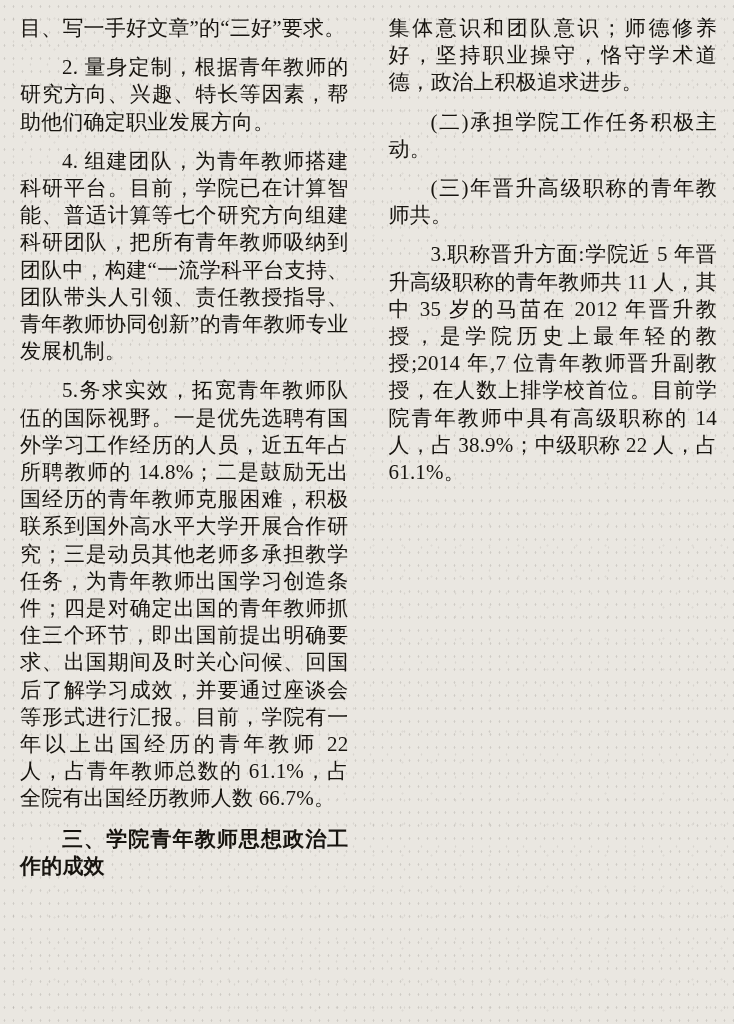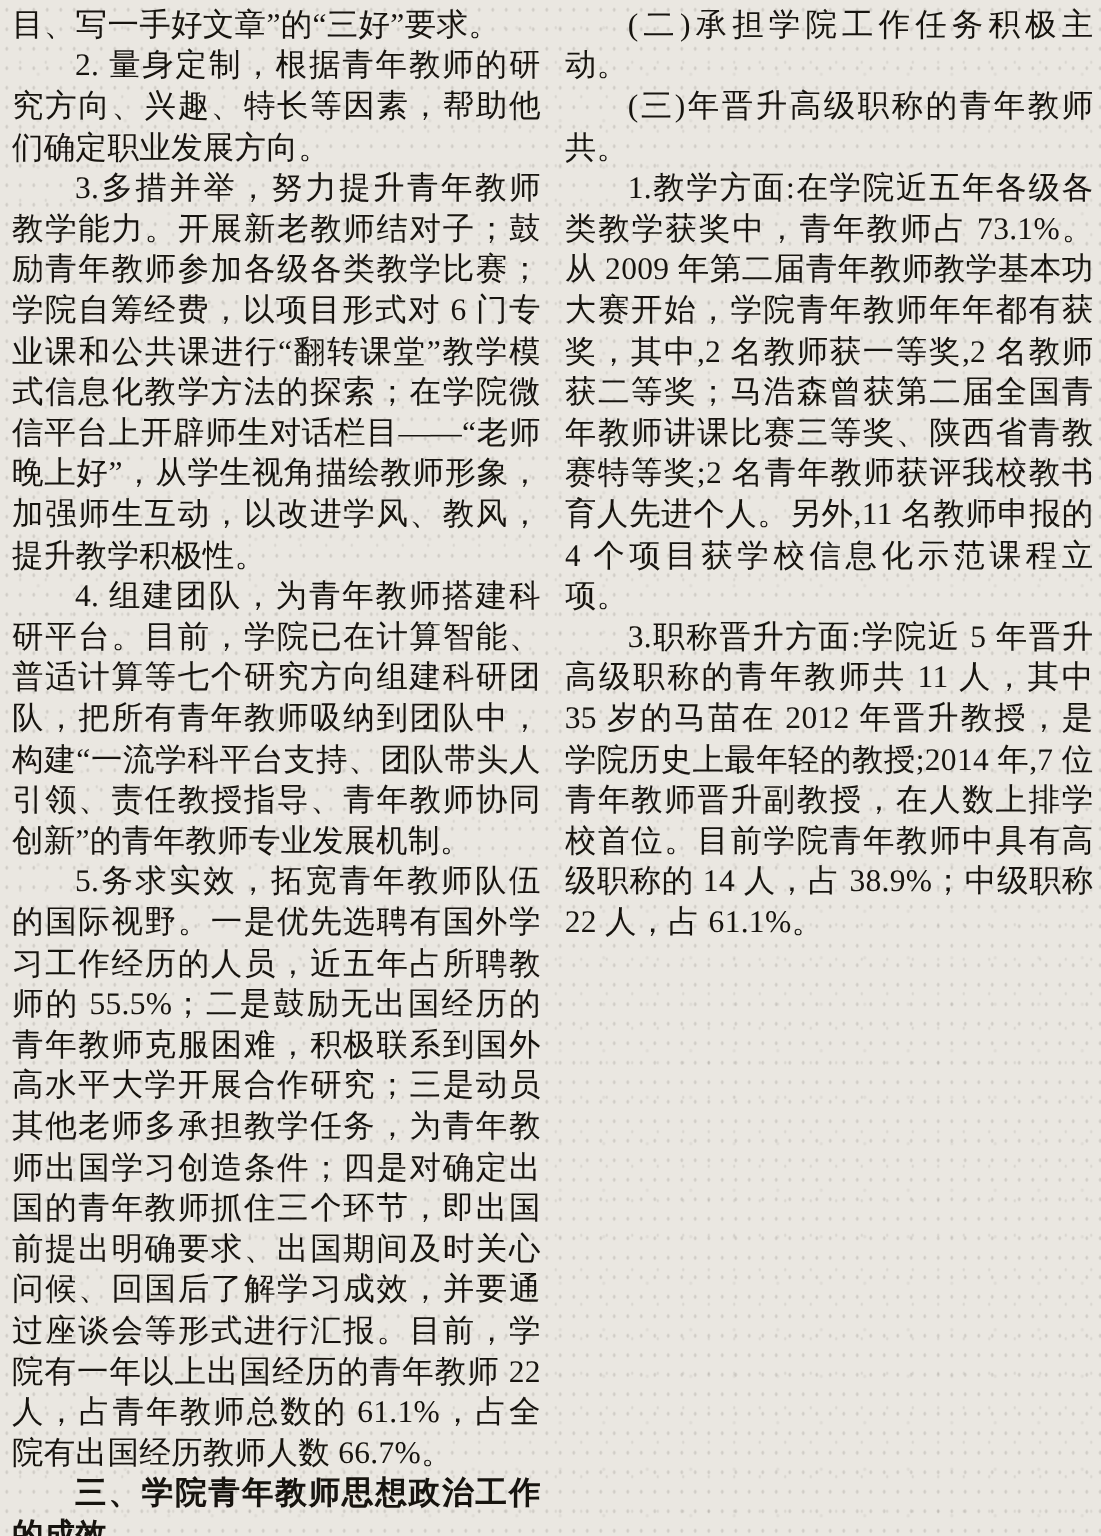--- a/index.html
+++ b/index.html
@@ -28,21 +28,21 @@
     display: flex;
     gap: 16px;
     color: #17140f;
   }
   .col {
     width: 353px;
     height: 1024px;
     overflow: hidden;
   }
   .col p {
-    margin: 0;
+    margin: 12px;
     font-size: 21px;
     line-height: 27.2px;
     text-align: justify;
     text-justify: inter-ideograph;
     letter-spacing: 0.2px;
   }
   .ind { text-indent: 2em; }
   .cont { text-indent: 0; }
   .heading-bold {
     font-weight: bold;
@@ -52,28 +52,27 @@
   .subheading { text-indent: 2em; }
 </style>
 </head>
 <body>
 
 <div class="page">
 
   <div class="col">
     <p class="cont">目、写一手好文章”的“三好”要求。</p>
     <p class="ind">2. 量身定制，根据青年教师的研究方向、兴趣、特长等因素，帮助他们确定职业发展方向。</p>
-    <p class="ind">3.多措并举，努力提升青年教师教学能力。开展新老教师结对子；鼓励青年教师参加各级各类教学比赛；学院自筹经费，以项目形式对 6 门专业课和公共课进行“翻转课堂”教学模式信息化教学方法的探索；在学院微信平台上开辟师生对话栏目——“老师晚上好”，从学生视角描绘教师形象，加强师生互动，以改进学风、教风，提升教学积极性。</p>
     <p class="ind">4. 组建团队，为青年教师搭建科研平台。目前，学院已在计算智能、普适计算等七个研究方向组建科研团队，把所有青年教师吸纳到团队中，构建“一流学科平台支持、团队带头人引领、责任教授指导、青年教师协同创新”的青年教师专业发展机制。</p>
-    <p class="ind">5.务求实效，拓宽青年教师队伍的国际视野。一是优先选聘有国外学习工作经历的人员，近五年占所聘教师的 55.5%；二是鼓励无出国经历的青年教师克服困难，积极联系到国外高水平大学开展合作研究；三是动员其他老师多承担教学任务，为青年教师出国学习创造条件；四是对确定出国的青年教师抓住三个环节，即出国前提出明确要求、出国期间及时关心问候、回国后了解学习成效，并要通过座谈会等形式进行汇报。目前，学院有一年以上出国经历的青年教师 22 人，占青年教师总数的 61.1%，占全院有出国经历教师人数 66.7%。</p>
+    <p class="ind">5.务求实效，拓宽青年教师队伍的国际视野。一是优先选聘有国外学习工作经历的人员，近五年占所聘教师的 14.8%；二是鼓励无出国经历的青年教师克服困难，积极联系到国外高水平大学开展合作研究；三是动员其他老师多承担教学任务，为青年教师出国学习创造条件；四是对确定出国的青年教师抓住三个环节，即出国前提出明确要求、出国期间及时关心问候、回国后了解学习成效，并要通过座谈会等形式进行汇报。目前，学院有一年以上出国经历的青年教师 22 人，占青年教师总数的 61.1%，占全院有出国经历教师人数 66.7%。</p>
     <p class="ind heading-bold">三、学院青年教师思想政治工作的成效</p>
 
   </div>
 
   <div class="col">
+    <p class="cont">集体意识和团队意识；师德修养好，坚持职业操守，恪守学术道德，政治上积极追求进步。</p>
     <p class="subheading">(二)承担学院工作任务积极主动。</p>
     <p class="subheading">(三)年晋升高级职称的青年教师共。</p>
-    <p class="ind">1.教学方面:在学院近五年各级各类教学获奖中，青年教师占 73.1%。从 2009 年第二届青年教师教学基本功大赛开始，学院青年教师年年都有获奖，其中,2 名教师获一等奖,2 名教师获二等奖；马浩森曾获第二届全国青年教师讲课比赛三等奖、陕西省青教赛特等奖;2 名青年教师获评我校教书育人先进个人。另外,11 名教师申报的 4 个项目获学校信息化示范课程立项。</p>
     <p class="ind">3.职称晋升方面:学院近 5 年晋升高级职称的青年教师共 11 人，其中 35 岁的马苗在 2012 年晋升教授，是学院历史上最年轻的教授;2014 年,7 位青年教师晋升副教授，在人数上排学校首位。目前学院青年教师中具有高级职称的 14 人，占 38.9%；中级职称 22 人，占 61.1%。</p>
 
   </div>
 
 </div>
 
 </body></html>

